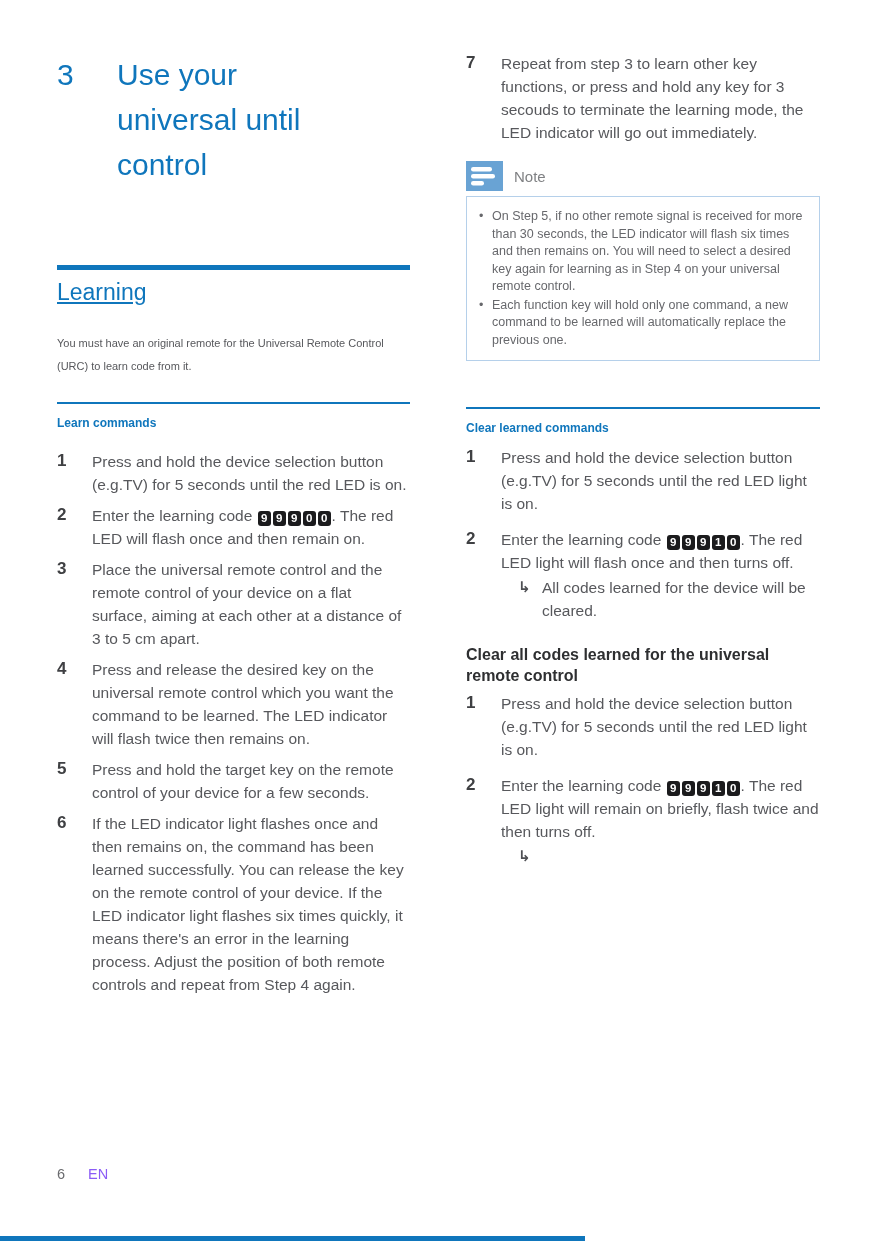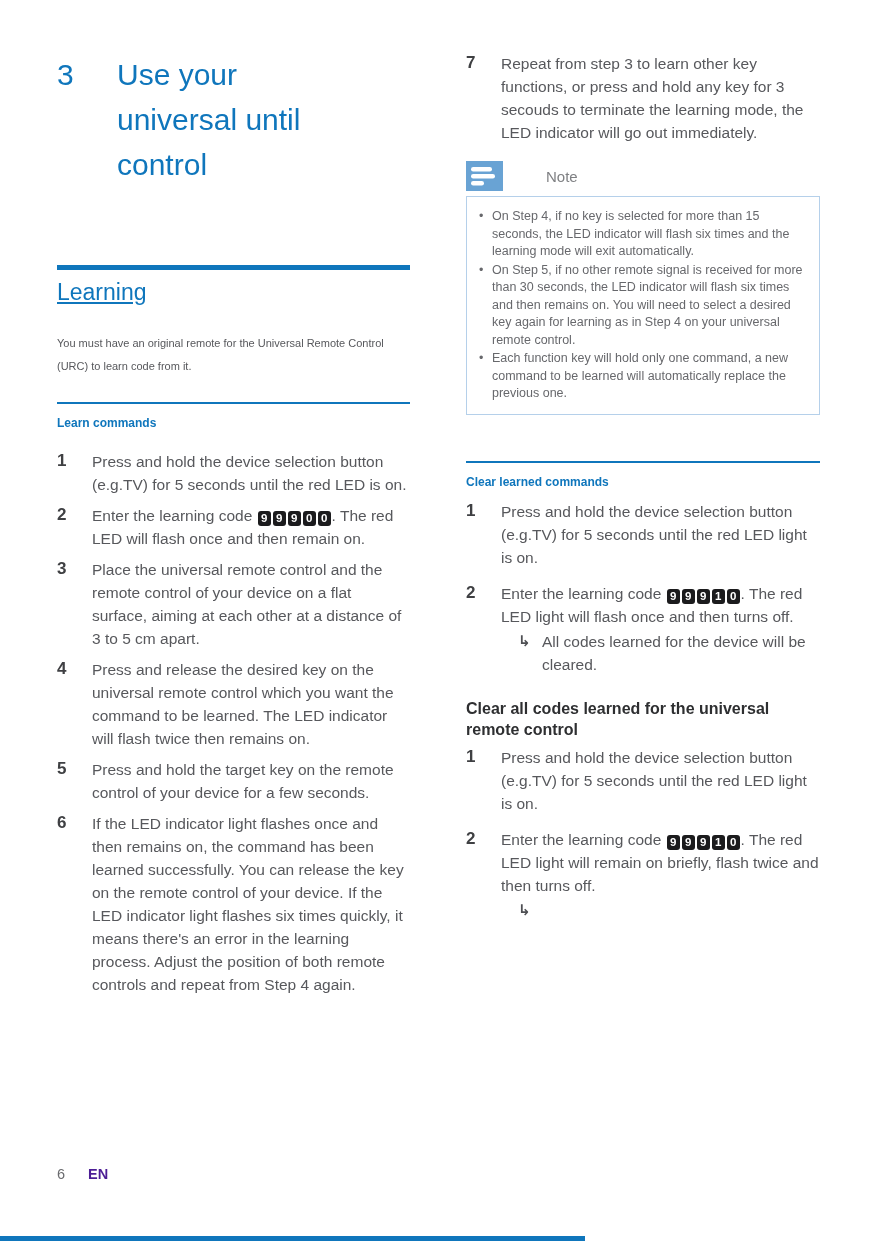--- a/index.html
+++ b/index.html
@@ -54,38 +54,38 @@
   .result{display:flex;margin-top:2px;padding-left:17px;}
   .result-arrow{flex:0 0 24px;font-family:"DejaVu Sans", sans-serif;font-size:15px;color:#4e4f53;font-weight:700;line-height:23px;}
   .result-text{flex:1;font-size:15.5px;line-height:23px;}
 
   
   .col-right .steps-top{margin-top:52px;}
 
   
   .note-head{display:flex;align-items:center;gap:11px;margin-top:17px;}
   .note-icon{width:37px;height:30px;display:block;}
-  .note-label{color:#7f8083;font-size:15px;margin-left:32px;}
+  .note-label{color:#7f8083;font-size:15px;}
   .note-box{
     margin-top:5px;border:1px solid var(--noteborder);
     padding:11px 12px 10px 10px;
   }
   .note-box ul{list-style:none;}
   .note-box li{
     position:relative;padding-left:15px;
     color:var(--notetext);font-size:12.5px;line-height:17.5px;
     margin-bottom:1px;
   }
   .note-box li::before{content:"\2022";position:absolute;left:2px;top:0;}
 
   .clear-subhead{margin-top:22px;margin-bottom:4px;color:var(--dark);font-size:16px;line-height:21px;font-weight:700;}
 
   .footer{position:absolute;left:57px;top:1166px;display:flex;gap:23px;align-items:baseline;}
   .footer .pg{font-size:14.5px;color:#6a6b6e;}
-  .footer .lang{font-size:14.5px;font-weight:700;color:#4c1d95;}
+  .footer .lang{font-size:14.5px;font-weight:400;color:#8b5cf6;}
 
   .bottom-bar{position:absolute;left:0;bottom:0;width:585px;height:5px;background:var(--blue);}
 </style>
 </head>
 <body>
 
 <div class="col col-left">
 
   <div class="chapter">
     <div class="ch-num">3</div>
@@ -144,21 +144,20 @@
       <rect x="0" y="0" width="37" height="30" fill="#69a3d4"></rect>
       <rect x="5" y="6" width="21" height="4.5" rx="2.2" fill="#ffffff"></rect>
       <rect x="5" y="13" width="24" height="4.5" rx="2.2" fill="#ffffff"></rect>
       <rect x="5" y="20" width="13" height="4.5" rx="2.2" fill="#ffffff"></rect>
     </svg>
     <span class="note-label">Note</span>
   </div>
 
   <div class="note-box">
     <ul id="note-list">
-        <li>On Step 4, if no key is selected for more than 15 seconds, the LED indicator will flash six times and the learning mode will exit automatically.</li>
         <li>On Step 5, if no other remote signal is received for more than 30 seconds, the LED indicator will flash six times and then remains on. You will need to select a desired key again for learning as in Step 4 on your universal remote control.</li>
         <li>Each function key will hold only one command, a new command to be learned will automatically replace the previous one.</li>
       </ul>
   </div>
 
   <div class="rule-thin rule-clear"></div>
 
   <h3 class="h-sub">Clear learned commands</h3>
 
   <div id="clear-subsections">

